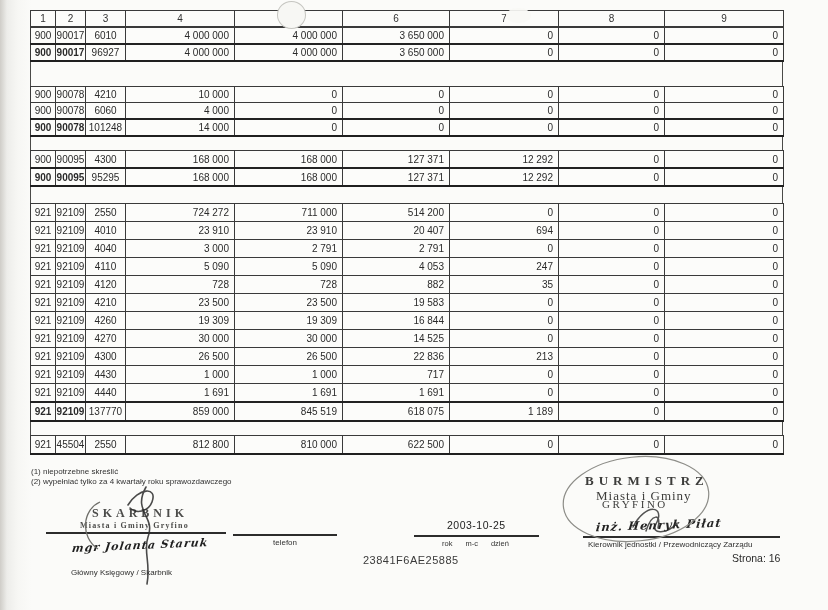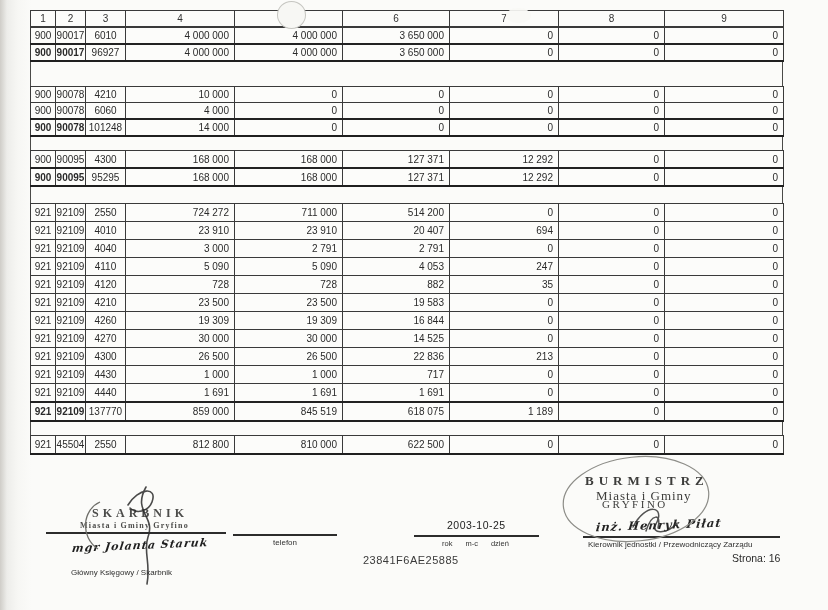--- a/index.html
+++ b/index.html
@@ -387,20 +387,24 @@
             <td class="num">0</td>
             <td class="num">0</td>
           </tr>
         </tbody>
       </table>
     </div>
 
   <div class="punch1"></div>
   <div class="punch2"></div>
 
+  <div class="abs footnotes">
+    <div>(1) niepotrzebne skreślić</div>
+    <div>(2) wypełniać tylko za 4 kwartały roku sprawozdawczego</div>
+  </div>
 
   <div class="abs stamp-skarbnik">SKARBNIK</div>
   <div class="abs stamp-skarbnik-sub">Miasta i Gminy Gryfino</div>
   <div class="sigline line-left"></div>
   <div class="abs role-left">Główny Księgowy / Skarbnik</div>
   <div class="abs hand-left">mgr Jolanta Staruk</div>
 
   <div class="sigline line-tel"></div>
   <div class="abs tel-label">telefon</div>
 

